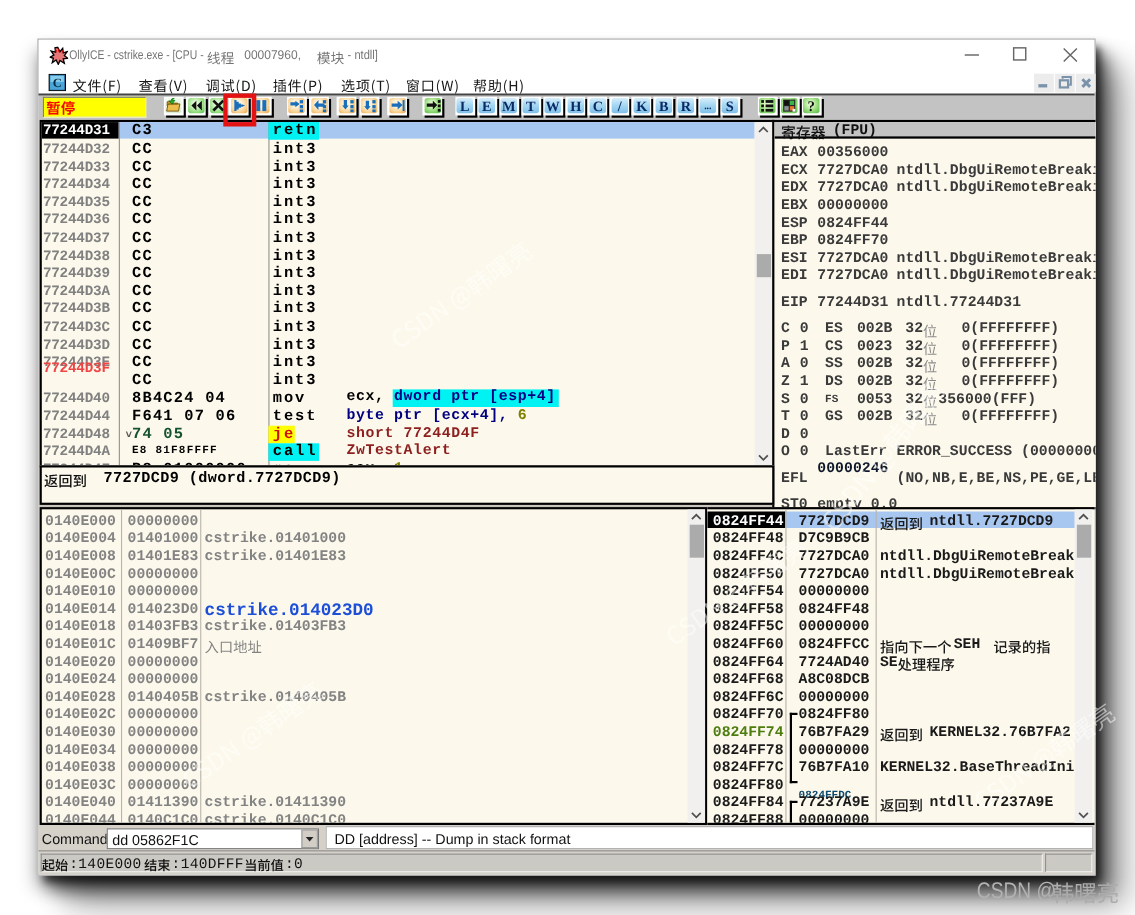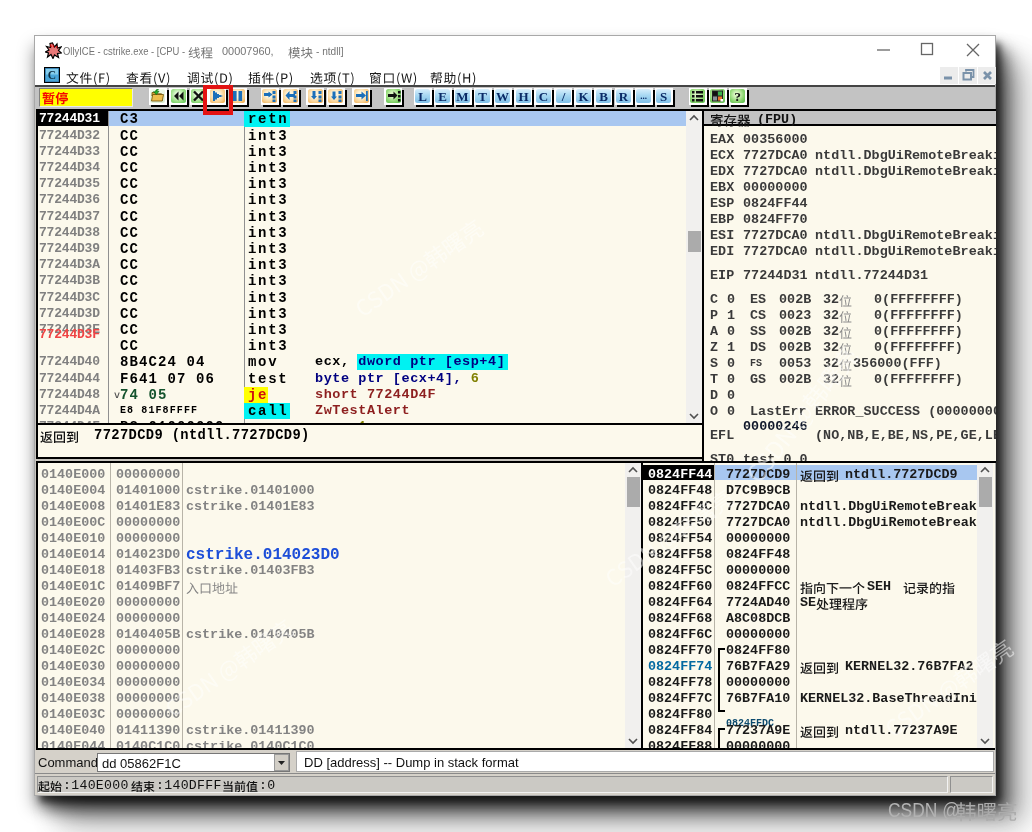--- a/index.html
+++ b/index.html
@@ -477,21 +477,21 @@
       <div class="mono" style="left:6px;top:276.5px;height:16px;line-height:16px;font-size:13.4px;color:#3a3a3a;letter-spacing:0.05px">D</div>
       <div class="mono" style="left:23px;top:276.5px;height:16px;line-height:16px;font-size:13.4px;color:#3a3a3a;letter-spacing:0.05px">0</div>
       <div class="mono" style="left:6px;top:292.5px;height:16px;line-height:16px;font-size:13.4px;color:#3a3a3a;letter-spacing:0.05px">O</div>
       <div class="mono" style="left:23px;top:292.5px;height:16px;line-height:16px;font-size:13.4px;color:#3a3a3a;letter-spacing:0.05px">0</div>
       <div class="mono" style="left:46px;top:292.5px;height:16px;line-height:16px;font-size:13.4px;color:#3a3a3a;letter-spacing:0.05px">LastErr</div>
       <div class="mono" style="left:111px;top:292.5px;height:16px;line-height:16px;font-size:13.4px;color:#3a3a3a;letter-spacing:0.05px">ERROR_SUCCESS (00000000</div>
       <div class="mono" style="left:6px;top:316.5px;height:16px;line-height:16px;font-size:13.4px;color:#3a3a3a;letter-spacing:0.05px">EFL</div>
       <div class="mono" style="left:39px;top:308px;height:16px;line-height:16px;font-size:13.4px;color:#0f172a;letter-spacing:0.05px">00000246</div>
       <div class="mono" style="left:111px;top:316.5px;height:16px;line-height:16px;font-size:13.4px;color:#3a3a3a;letter-spacing:0.05px">(NO,NB,E,BE,NS,PE,GE,LE</div>
       <div class="mono" style="left:6px;top:340.5px;height:16px;line-height:16px;font-size:13.4px;color:#3a3a3a;letter-spacing:0.05px">ST0</div>
-      <div class="mono" style="left:39px;top:340.5px;height:16px;line-height:16px;font-size:13.4px;color:#3a3a3a;letter-spacing:0.05px">test 0.0</div>
+      <div class="mono" style="left:39px;top:340.5px;height:16px;line-height:16px;font-size:13.4px;color:#3a3a3a;letter-spacing:0.05px">empty 0.0</div>
       <svg width="15" height="19" viewBox="0 -13.0 15 19" style="position:absolute;overflow:visible;left:135px;top:181.5px;">
         <path fill="#8a8a8a" d="M4.8 -8.6H11.9V-7.6H4.8ZM5.7 -6.6 6.5 -6.8Q6.7 -6.1 6.9 -5.4Q7 -4.6 7.1 -3.9Q7.3 -3.1 7.4 -2.5Q7.5 -1.8 7.5 -1.3L6.5 -1Q6.5 -1.6 6.4 -2.2Q6.3 -2.9 6.2 -3.7Q6.1 -4.4 5.9 -5.2Q5.8 -5.9 5.7 -6.6ZM10.1 -6.9 11.1 -6.7Q11 -5.9 10.8 -5Q10.6 -4.2 10.4 -3.3Q10.2 -2.4 10 -1.5Q9.8 -0.7 9.6 -0.1L8.8 -0.3Q9 -0.9 9.1 -1.8Q9.3 -2.6 9.5 -3.5Q9.7 -4.4 9.8 -5.3Q10 -6.2 10.1 -6.9ZM4.2 -0.4H12.4V0.5H4.2ZM7.4 -10.8 8.3 -11Q8.5 -10.5 8.7 -10Q8.9 -9.4 9 -9L8 -8.7Q7.9 -9.1 7.8 -9.7Q7.6 -10.3 7.4 -10.8ZM3.7 -10.9 4.6 -10.6Q4.2 -9.5 3.6 -8.4Q3.1 -7.3 2.4 -6.4Q1.8 -5.4 1 -4.7Q1 -4.8 0.9 -5Q0.8 -5.2 0.7 -5.4Q0.6 -5.6 0.5 -5.7Q1.1 -6.3 1.7 -7.2Q2.3 -8 2.8 -8.9Q3.4 -9.9 3.7 -10.9ZM2.3 -7.5 3.3 -8.5 3.3 -8.5V1H2.3Z"></path>
       </svg>
       <svg width="15" height="19" viewBox="0 -13.0 15 19" style="position:absolute;overflow:visible;left:135px;top:197.5px;">
         <path fill="#8a8a8a" d="M4.8 -8.6H11.9V-7.6H4.8ZM5.7 -6.6 6.5 -6.8Q6.7 -6.1 6.9 -5.4Q7 -4.6 7.1 -3.9Q7.3 -3.1 7.4 -2.5Q7.5 -1.8 7.5 -1.3L6.5 -1Q6.5 -1.6 6.4 -2.2Q6.3 -2.9 6.2 -3.7Q6.1 -4.4 5.9 -5.2Q5.8 -5.9 5.7 -6.6ZM10.1 -6.9 11.1 -6.7Q11 -5.9 10.8 -5Q10.6 -4.2 10.4 -3.3Q10.2 -2.4 10 -1.5Q9.8 -0.7 9.6 -0.1L8.8 -0.3Q9 -0.9 9.1 -1.8Q9.3 -2.6 9.5 -3.5Q9.7 -4.4 9.8 -5.3Q10 -6.2 10.1 -6.9ZM4.2 -0.4H12.4V0.5H4.2ZM7.4 -10.8 8.3 -11Q8.5 -10.5 8.7 -10Q8.9 -9.4 9 -9L8 -8.7Q7.9 -9.1 7.8 -9.7Q7.6 -10.3 7.4 -10.8ZM3.7 -10.9 4.6 -10.6Q4.2 -9.5 3.6 -8.4Q3.1 -7.3 2.4 -6.4Q1.8 -5.4 1 -4.7Q1 -4.8 0.9 -5Q0.8 -5.2 0.7 -5.4Q0.6 -5.6 0.5 -5.7Q1.1 -6.3 1.7 -7.2Q2.3 -8 2.8 -8.9Q3.4 -9.9 3.7 -10.9ZM2.3 -7.5 3.3 -8.5 3.3 -8.5V1H2.3Z"></path>
       </svg>
       <svg width="15" height="19" viewBox="0 -13.0 15 19" style="position:absolute;overflow:visible;left:135px;top:213.5px;">
         <path fill="#8a8a8a" d="M4.8 -8.6H11.9V-7.6H4.8ZM5.7 -6.6 6.5 -6.8Q6.7 -6.1 6.9 -5.4Q7 -4.6 7.1 -3.9Q7.3 -3.1 7.4 -2.5Q7.5 -1.8 7.5 -1.3L6.5 -1Q6.5 -1.6 6.4 -2.2Q6.3 -2.9 6.2 -3.7Q6.1 -4.4 5.9 -5.2Q5.8 -5.9 5.7 -6.6ZM10.1 -6.9 11.1 -6.7Q11 -5.9 10.8 -5Q10.6 -4.2 10.4 -3.3Q10.2 -2.4 10 -1.5Q9.8 -0.7 9.6 -0.1L8.8 -0.3Q9 -0.9 9.1 -1.8Q9.3 -2.6 9.5 -3.5Q9.7 -4.4 9.8 -5.3Q10 -6.2 10.1 -6.9ZM4.2 -0.4H12.4V0.5H4.2ZM7.4 -10.8 8.3 -11Q8.5 -10.5 8.7 -10Q8.9 -9.4 9 -9L8 -8.7Q7.9 -9.1 7.8 -9.7Q7.6 -10.3 7.4 -10.8ZM3.7 -10.9 4.6 -10.6Q4.2 -9.5 3.6 -8.4Q3.1 -7.3 2.4 -6.4Q1.8 -5.4 1 -4.7Q1 -4.8 0.9 -5Q0.8 -5.2 0.7 -5.4Q0.6 -5.6 0.5 -5.7Q1.1 -6.3 1.7 -7.2Q2.3 -8 2.8 -8.9Q3.4 -9.9 3.7 -10.9ZM2.3 -7.5 3.3 -8.5 3.3 -8.5V1H2.3Z"></path>
       </svg>
       <svg width="15" height="19" viewBox="0 -13.0 15 19" style="position:absolute;overflow:visible;left:135px;top:229.5px;">
@@ -501,21 +501,21 @@
         <path fill="#8a8a8a" d="M4.8 -8.6H11.9V-7.6H4.8ZM5.7 -6.6 6.5 -6.8Q6.7 -6.1 6.9 -5.4Q7 -4.6 7.1 -3.9Q7.3 -3.1 7.4 -2.5Q7.5 -1.8 7.5 -1.3L6.5 -1Q6.5 -1.6 6.4 -2.2Q6.3 -2.9 6.2 -3.7Q6.1 -4.4 5.9 -5.2Q5.8 -5.9 5.7 -6.6ZM10.1 -6.9 11.1 -6.7Q11 -5.9 10.8 -5Q10.6 -4.2 10.4 -3.3Q10.2 -2.4 10 -1.5Q9.8 -0.7 9.6 -0.1L8.8 -0.3Q9 -0.9 9.1 -1.8Q9.3 -2.6 9.5 -3.5Q9.7 -4.4 9.8 -5.3Q10 -6.2 10.1 -6.9ZM4.2 -0.4H12.4V0.5H4.2ZM7.4 -10.8 8.3 -11Q8.5 -10.5 8.7 -10Q8.9 -9.4 9 -9L8 -8.7Q7.9 -9.1 7.8 -9.7Q7.6 -10.3 7.4 -10.8ZM3.7 -10.9 4.6 -10.6Q4.2 -9.5 3.6 -8.4Q3.1 -7.3 2.4 -6.4Q1.8 -5.4 1 -4.7Q1 -4.8 0.9 -5Q0.8 -5.2 0.7 -5.4Q0.6 -5.6 0.5 -5.7Q1.1 -6.3 1.7 -7.2Q2.3 -8 2.8 -8.9Q3.4 -9.9 3.7 -10.9ZM2.3 -7.5 3.3 -8.5 3.3 -8.5V1H2.3Z"></path>
       </svg>
       <svg width="15" height="19" viewBox="0 -13.0 15 19" style="position:absolute;overflow:visible;left:135px;top:261.5px;">
         <path fill="#8a8a8a" d="M4.8 -8.6H11.9V-7.6H4.8ZM5.7 -6.6 6.5 -6.8Q6.7 -6.1 6.9 -5.4Q7 -4.6 7.1 -3.9Q7.3 -3.1 7.4 -2.5Q7.5 -1.8 7.5 -1.3L6.5 -1Q6.5 -1.6 6.4 -2.2Q6.3 -2.9 6.2 -3.7Q6.1 -4.4 5.9 -5.2Q5.8 -5.9 5.7 -6.6ZM10.1 -6.9 11.1 -6.7Q11 -5.9 10.8 -5Q10.6 -4.2 10.4 -3.3Q10.2 -2.4 10 -1.5Q9.8 -0.7 9.6 -0.1L8.8 -0.3Q9 -0.9 9.1 -1.8Q9.3 -2.6 9.5 -3.5Q9.7 -4.4 9.8 -5.3Q10 -6.2 10.1 -6.9ZM4.2 -0.4H12.4V0.5H4.2ZM7.4 -10.8 8.3 -11Q8.5 -10.5 8.7 -10Q8.9 -9.4 9 -9L8 -8.7Q7.9 -9.1 7.8 -9.7Q7.6 -10.3 7.4 -10.8ZM3.7 -10.9 4.6 -10.6Q4.2 -9.5 3.6 -8.4Q3.1 -7.3 2.4 -6.4Q1.8 -5.4 1 -4.7Q1 -4.8 0.9 -5Q0.8 -5.2 0.7 -5.4Q0.6 -5.6 0.5 -5.7Q1.1 -6.3 1.7 -7.2Q2.3 -8 2.8 -8.9Q3.4 -9.9 3.7 -10.9ZM2.3 -7.5 3.3 -8.5 3.3 -8.5V1H2.3Z"></path>
       </svg>
     </div>
     <div class="pane" style="left:1px;top:387px;width:668px;height:36px">
       <svg width="41" height="19" viewBox="0 -13.0 41 19" style="position:absolute;overflow:visible;left:2px;top:3.5px;">
         <path fill="#111" d="M3.4 -6.2V-1.2H2.1V-5H0.6V-6.2ZM0.8 -9.9 1.8 -10.6Q2.1 -10.3 2.5 -9.9Q2.8 -9.5 3.2 -9.2Q3.5 -8.8 3.7 -8.5L2.7 -7.8Q2.5 -8.1 2.1 -8.4Q1.8 -8.8 1.5 -9.2Q1.1 -9.6 0.8 -9.9ZM5.7 -7.7H10.8V-6.6H5.7ZM5 -10.1H6.2V-7.2Q6.2 -6.5 6.1 -5.7Q6.1 -5 5.9 -4.2Q5.7 -3.4 5.4 -2.6Q5.1 -1.9 4.6 -1.2Q4.5 -1.4 4.3 -1.5Q4.1 -1.6 3.9 -1.8Q3.7 -1.9 3.6 -1.9Q4.2 -2.7 4.5 -3.6Q4.8 -4.5 4.9 -5.5Q5 -6.4 5 -7.2ZM10.6 -7.7H10.8L11 -7.8L11.8 -7.5Q11.5 -6.2 10.9 -5.2Q10.4 -4.2 9.7 -3.4Q9 -2.6 8.1 -2Q7.3 -1.4 6.3 -1Q6.2 -1.3 6 -1.6Q5.8 -1.9 5.6 -2.1Q6.5 -2.3 7.3 -2.9Q8 -3.4 8.7 -4.1Q9.4 -4.8 9.8 -5.6Q10.3 -6.5 10.6 -7.5ZM11.2 -10.8 12.2 -9.8Q11.3 -9.6 10.1 -9.4Q8.9 -9.2 7.7 -9.1Q6.5 -9 5.3 -9Q5.3 -9.2 5.2 -9.5Q5.1 -9.9 5 -10.1Q5.8 -10.1 6.7 -10.2Q7.5 -10.2 8.4 -10.3Q9.2 -10.4 9.9 -10.5Q10.7 -10.7 11.2 -10.8ZM6.3 -5.3 7.2 -6Q7.7 -5.5 8.4 -5Q9 -4.5 9.7 -3.9Q10.4 -3.4 10.9 -2.8Q11.5 -2.3 11.9 -1.9L11 -1.1Q10.6 -1.5 10 -2Q9.5 -2.5 8.8 -3.1Q8.2 -3.7 7.5 -4.2Q6.9 -4.8 6.3 -5.3ZM2.7 -1.7Q3 -1.7 3.3 -1.4Q3.7 -1.2 4.2 -0.9Q4.9 -0.6 5.8 -0.5Q6.7 -0.4 7.8 -0.4Q8.5 -0.4 9.4 -0.4Q10.2 -0.4 11.1 -0.5Q11.9 -0.6 12.6 -0.6Q12.5 -0.5 12.4 -0.2Q12.3 -0 12.3 0.2Q12.2 0.5 12.2 0.6Q11.9 0.7 11.3 0.7Q10.7 0.7 10.1 0.7Q9.5 0.8 8.8 0.8Q8.2 0.8 7.7 0.8Q6.5 0.8 5.6 0.7Q4.7 0.5 4 0.2Q3.6 -0.1 3.2 -0.3Q2.9 -0.5 2.6 -0.5Q2.5 -0.5 2.2 -0.3Q2 -0.1 1.7 0.3Q1.4 0.6 1.2 1L0.3 -0.2Q1 -0.9 1.6 -1.3Q2.2 -1.7 2.7 -1.7Z M18 -6.3V-3.7H20.8V-6.3ZM16.9 -7.4H22.1V-2.6H16.9ZM14 -10.5H25V1.1H23.7V-9.2H15.3V1.1H14ZM14.7 -0.8H24.4V0.4H14.7Z M27.2 -4.2H33.3V-3.1H27.2ZM29.7 -5.5H30.8V-0.4H29.7ZM26.7 -0.6Q27.6 -0.8 28.7 -0.9Q29.8 -1.1 31 -1.4Q32.2 -1.6 33.5 -1.8L33.5 -0.7Q32.4 -0.5 31.2 -0.3Q30 -0 29 0.2Q27.9 0.4 27 0.5ZM26.9 -10.2H33.6V-9.1H26.9ZM30.8 -8.3 31.7 -8.9Q32 -8.4 32.4 -7.9Q32.8 -7.4 33.1 -6.9Q33.4 -6.4 33.6 -6.1L32.7 -5.4Q32.5 -5.8 32.2 -6.3Q31.9 -6.8 31.5 -7.4Q31.1 -7.9 30.8 -8.3ZM34.2 -9.8H35.4V-1.9H34.2ZM36.8 -10.8H38V-0.6Q38 -0.1 37.8 0.2Q37.7 0.5 37.4 0.6Q37 0.8 36.5 0.8Q36 0.9 35.2 0.9Q35.2 0.6 35.1 0.2Q34.9 -0.1 34.8 -0.3Q35.4 -0.3 35.8 -0.3Q36.3 -0.3 36.5 -0.3Q36.6 -0.3 36.7 -0.4Q36.8 -0.5 36.8 -0.6ZM27.5 -5.6Q27.5 -5.7 27.4 -6Q27.4 -6.2 27.3 -6.4Q27.2 -6.6 27.1 -6.8Q27.3 -6.8 27.4 -6.9Q27.6 -7.1 27.8 -7.3Q27.9 -7.5 28.1 -7.9Q28.3 -8.3 28.6 -8.8Q28.9 -9.3 29.1 -9.9L30.3 -9.4Q30 -8.8 29.7 -8.3Q29.3 -7.7 29 -7.2Q28.6 -6.7 28.2 -6.3V-6.2Q28.2 -6.2 28.1 -6.2Q28 -6.1 27.9 -6Q27.8 -5.9 27.6 -5.8Q27.5 -5.7 27.5 -5.6ZM27.5 -5.6 27.5 -6.5 28.1 -6.9 32.3 -7.2Q32.4 -6.9 32.6 -6.7Q32.7 -6.4 32.8 -6.2Q31.5 -6.1 30.6 -6Q29.7 -5.9 29.2 -5.9Q28.6 -5.8 28.3 -5.8Q28 -5.7 27.8 -5.7Q27.6 -5.7 27.5 -5.6Z"></path>
       </svg>
-      <div class="mono" style="left:56px;top:2.5px;height:16px;line-height:16px;font-size:13.8px;letter-spacing:0.35px;color:#000">7727DCD9 (ntdll.7727DCD9)</div>
+      <div class="mono" style="left:56px;top:2.5px;height:16px;line-height:16px;font-size:13.8px;letter-spacing:0.35px;color:#000">7727DCD9 (dword.7727DCD9)</div>
     </div>
     <div class="pane" style="left:1px;top:425px;width:607px;height:289px">
       <div class="a" style="left:72px;top:0;width:1px;height:285px;background:#b8b4a8"></div>
       <div class="a" style="left:144px;top:0;width:1px;height:285px;background:#b8b4a8"></div>
       <div class="mono" style="left:3px;top:3.5px;height:16px;line-height:16px;font-size:13.4px;color:#838383">0140E000</div>
       <div class="mono" style="left:78px;top:3.5px;height:16px;line-height:16px;font-size:13.4px;color:#838383">00000000</div>
       <div class="mono" style="left:3px;top:19.5px;height:16px;line-height:16px;font-size:13.4px;color:#838383">0140E004</div>
       <div class="mono" style="left:78px;top:19.5px;height:16px;line-height:16px;font-size:13.4px;color:#838383">01401000</div>
       <div class="mono" style="left:148px;top:19.5px;height:16px;line-height:16px;font-size:13.4px;color:#838383">cstrike.01401000</div>
       <div class="mono" style="left:3px;top:35.5px;height:16px;line-height:16px;font-size:13.4px;color:#838383">0140E008</div>
@@ -607,21 +607,21 @@
       <div class="mono" style="left:157px;top:131.5px;height:16px;line-height:16px;font-size:13.4px;color:#1a1a1a">SE</div>
       <svg width="54" height="19" viewBox="0 -13.0 54 19" style="position:absolute;overflow:visible;left:173px;top:133.0px;">
         <path fill="#1a1a1a" d="M3.1 -8.9H5.8V-7.8H3.1ZM5.5 -8.9H5.7L5.9 -9L6.7 -8.7Q6.5 -6 5.8 -4.1Q5 -2.2 3.9 -0.9Q2.8 0.4 1.4 1.1Q1.3 1 1.1 0.8Q0.9 0.6 0.7 0.4Q0.5 0.3 0.4 0.2Q1.8 -0.5 2.9 -1.6Q3.9 -2.8 4.6 -4.5Q5.2 -6.2 5.5 -8.6ZM2.9 -7.2Q3.3 -5.5 3.9 -4.3Q4.4 -3.1 5.1 -2.4Q5.8 -1.6 6.7 -1.2Q7.5 -0.8 8.4 -0.7Q9.3 -0.5 10.2 -0.5Q10.4 -0.5 10.7 -0.5Q11 -0.5 11.4 -0.5Q11.8 -0.5 12.1 -0.5Q12.4 -0.5 12.6 -0.5Q12.5 -0.4 12.4 -0.1Q12.3 0.1 12.3 0.3Q12.2 0.6 12.1 0.8H11.8H10.1Q9 0.8 8 0.6Q7 0.4 6.1 -0.1Q5.2 -0.5 4.4 -1.4Q3.6 -2.2 3 -3.6Q2.4 -4.9 2 -6.9ZM2.7 -10.9 4 -10.6Q3.8 -9.3 3.4 -8Q3.1 -6.7 2.6 -5.7Q2.1 -4.6 1.6 -3.8Q1.4 -4 1.1 -4.2Q0.8 -4.4 0.6 -4.5Q1.1 -5.2 1.5 -6.2Q1.9 -7.2 2.2 -8.4Q2.6 -9.7 2.7 -10.9ZM8.5 -7.3 9.5 -7.9Q10 -7.3 10.5 -6.7Q11.1 -6.1 11.5 -5.4Q12 -4.8 12.3 -4.3L11.2 -3.7Q10.9 -4.2 10.5 -4.8Q10 -5.4 9.5 -6.1Q9 -6.7 8.5 -7.3ZM7.9 -11H9.2V-1.3H7.9Z M19.4 -6.9V-5.5H23.8V-6.9ZM19.4 -9.3V-7.9H23.8V-9.3ZM18.3 -10.4H25V-4.5H18.3ZM18.2 -3.1H25.2V-2H18.2ZM17.2 -0.4H25.6V0.7H17.2ZM13.5 -10.2H17.7V-9H13.5ZM13.7 -6.4H17.5V-5.3H13.7ZM13.4 -1.4Q13.9 -1.6 14.6 -1.8Q15.3 -2 16.1 -2.2Q16.9 -2.5 17.6 -2.7L17.8 -1.6Q16.8 -1.2 15.7 -0.8Q14.6 -0.5 13.7 -0.2ZM15.1 -9.7H16.3V-1.7L15.1 -1.5ZM21.1 -9.9H22.2V-5H22.3V0.1H21V-5H21.1Z M34.3 -4.8H35.5V0.4H34.3ZM31.5 -5.2H38.3V-4.2H31.5ZM31 -0.3H38.6V0.8H31ZM31.8 -2.8H38V-1.8H31.8ZM33.1 -9.4V-7.3H36.7V-9.4ZM32 -10.5H37.9V-6.2H32ZM28.6 -9.8H29.8V1.1H28.6ZM26.6 -7.3H31.3V-6.2H26.6ZM28.7 -6.9 29.4 -6.5Q29.2 -5.9 28.9 -5.1Q28.7 -4.4 28.3 -3.6Q28 -2.9 27.7 -2.3Q27.3 -1.6 26.9 -1.2Q26.8 -1.4 26.7 -1.8Q26.5 -2.1 26.3 -2.3Q26.7 -2.7 27 -3.2Q27.4 -3.8 27.7 -4.4Q28 -5 28.2 -5.7Q28.5 -6.3 28.7 -6.9ZM30.6 -10.8 31.4 -9.9Q30.8 -9.6 30 -9.4Q29.2 -9.2 28.4 -9.1Q27.6 -8.9 26.8 -8.8Q26.8 -9 26.7 -9.3Q26.6 -9.6 26.5 -9.7Q27.2 -9.9 28 -10Q28.7 -10.2 29.4 -10.4Q30.1 -10.6 30.6 -10.8ZM29.8 -5.6Q29.9 -5.5 30.1 -5.2Q30.4 -5 30.7 -4.7Q31 -4.4 31.2 -4.2Q31.4 -3.9 31.5 -3.8L30.8 -2.8Q30.7 -3 30.5 -3.3Q30.3 -3.6 30 -4Q29.8 -4.3 29.6 -4.6Q29.4 -4.9 29.2 -5.1Z M42.8 -7.6H49.3V-6.6H42.8ZM42.1 -4.3H50.5V-3.3H42.1ZM45.9 -3.9H47.2V-0.2Q47.2 0.3 47 0.5Q46.9 0.8 46.5 0.9Q46.1 1.1 45.5 1.1Q44.9 1.1 44 1.1Q44 0.8 43.9 0.5Q43.7 0.2 43.6 -0Q44 -0 44.5 -0Q44.9 -0 45.2 -0Q45.5 -0 45.6 -0Q45.8 -0 45.9 -0.1Q45.9 -0.1 45.9 -0.3ZM50.1 -4.3H50.3L50.5 -4.4L51.4 -4Q50.9 -3.3 50.4 -2.6Q49.9 -1.9 49.5 -1.4L48.5 -1.8Q48.9 -2.3 49.3 -2.9Q49.8 -3.6 50.1 -4.2ZM48.9 -7.6H49.2L49.5 -7.7L50.3 -7.1Q49.8 -6.6 49.2 -6.2Q48.7 -5.7 48 -5.3Q47.4 -4.9 46.8 -4.6Q46.7 -4.7 46.5 -4.9Q46.3 -5.1 46.1 -5.3Q46.6 -5.5 47.2 -5.9Q47.7 -6.3 48.2 -6.7Q48.6 -7.1 48.9 -7.4ZM41.1 -9.6H51.4V-8.4H41.1ZM40.5 -9.6H41.7V-6Q41.7 -5.2 41.6 -4.3Q41.6 -3.4 41.5 -2.4Q41.3 -1.4 41.1 -0.5Q40.8 0.4 40.4 1.1Q40.3 1 40.1 0.9Q39.9 0.8 39.7 0.6Q39.5 0.5 39.3 0.5Q39.7 -0.2 40 -1.1Q40.2 -1.9 40.3 -2.8Q40.4 -3.6 40.5 -4.4Q40.5 -5.3 40.5 -6ZM43.8 -5.5 44.6 -6.2Q45.1 -6 45.8 -5.7Q46.5 -5.3 47.2 -5Q47.8 -4.7 48.3 -4.5L47.5 -3.7Q47.1 -3.9 46.4 -4.2Q45.8 -4.6 45.1 -4.9Q44.4 -5.2 43.8 -5.5ZM45.1 -10.7 46.3 -11.1Q46.5 -10.7 46.7 -10.2Q46.9 -9.7 47.1 -9.4L45.8 -9Q45.7 -9.3 45.5 -9.8Q45.2 -10.3 45.1 -10.7Z"></path>
       </svg>
       <div class="mono" style="left:5px;top:147.5px;height:16px;line-height:16px;font-size:13.4px;color:#1a1a1a">0824FF68</div>
       <div class="mono" style="left:83px;top:147.5px;height:16px;line-height:16px;font-size:13.4px;color:#1a1a1a">A8C08DCB</div>
       <div class="mono" style="left:5px;top:163.5px;height:16px;line-height:16px;font-size:13.4px;color:#1a1a1a">0824FF6C</div>
       <div class="mono" style="left:83px;top:163.5px;height:16px;line-height:16px;font-size:13.4px;color:#1a1a1a">00000000</div>
       <div class="mono" style="left:5px;top:179.5px;height:16px;line-height:16px;font-size:13.4px;color:#1a1a1a">0824FF70</div>
       <div class="mono" style="left:83px;top:179.5px;height:16px;line-height:16px;font-size:13.4px;color:#1a1a1a">0824FF80</div>
-      <div class="mono" style="left:5px;top:195.5px;height:16px;line-height:16px;font-size:13.4px;color:#0369a1">0824FF74</div>
+      <div class="mono" style="left:5px;top:195.5px;height:16px;line-height:16px;font-size:13.4px;color:#4d7c0f">0824FF74</div>
       <div class="mono" style="left:83px;top:195.5px;height:16px;line-height:16px;font-size:13.4px;color:#1a1a1a">76B7FA29</div>
       <svg width="41" height="19" viewBox="0 -13.0 41 19" style="position:absolute;overflow:visible;left:157px;top:197.0px;">
         <path fill="#1a1a1a" d="M3.4 -6.2V-1.2H2.1V-5H0.6V-6.2ZM0.8 -9.9 1.8 -10.6Q2.1 -10.3 2.5 -9.9Q2.8 -9.5 3.2 -9.2Q3.5 -8.8 3.7 -8.5L2.7 -7.8Q2.5 -8.1 2.1 -8.4Q1.8 -8.8 1.5 -9.2Q1.1 -9.6 0.8 -9.9ZM5.7 -7.7H10.8V-6.6H5.7ZM5 -10.1H6.2V-7.2Q6.2 -6.5 6.1 -5.7Q6.1 -5 5.9 -4.2Q5.7 -3.4 5.4 -2.6Q5.1 -1.9 4.6 -1.2Q4.5 -1.4 4.3 -1.5Q4.1 -1.6 3.9 -1.8Q3.7 -1.9 3.6 -1.9Q4.2 -2.7 4.5 -3.6Q4.8 -4.5 4.9 -5.5Q5 -6.4 5 -7.2ZM10.6 -7.7H10.8L11 -7.8L11.8 -7.5Q11.5 -6.2 10.9 -5.2Q10.4 -4.2 9.7 -3.4Q9 -2.6 8.1 -2Q7.3 -1.4 6.3 -1Q6.2 -1.3 6 -1.6Q5.8 -1.9 5.6 -2.1Q6.5 -2.3 7.3 -2.9Q8 -3.4 8.7 -4.1Q9.4 -4.8 9.8 -5.6Q10.3 -6.5 10.6 -7.5ZM11.2 -10.8 12.2 -9.8Q11.3 -9.6 10.1 -9.4Q8.9 -9.2 7.7 -9.1Q6.5 -9 5.3 -9Q5.3 -9.2 5.2 -9.5Q5.1 -9.9 5 -10.1Q5.8 -10.1 6.7 -10.2Q7.5 -10.2 8.4 -10.3Q9.2 -10.4 9.9 -10.5Q10.7 -10.7 11.2 -10.8ZM6.3 -5.3 7.2 -6Q7.7 -5.5 8.4 -5Q9 -4.5 9.7 -3.9Q10.4 -3.4 10.9 -2.8Q11.5 -2.3 11.9 -1.9L11 -1.1Q10.6 -1.5 10 -2Q9.5 -2.5 8.8 -3.1Q8.2 -3.7 7.5 -4.2Q6.9 -4.8 6.3 -5.3ZM2.7 -1.7Q3 -1.7 3.3 -1.4Q3.7 -1.2 4.2 -0.9Q4.9 -0.6 5.8 -0.5Q6.7 -0.4 7.8 -0.4Q8.5 -0.4 9.4 -0.4Q10.2 -0.4 11.1 -0.5Q11.9 -0.6 12.6 -0.6Q12.5 -0.5 12.4 -0.2Q12.3 -0 12.3 0.2Q12.2 0.5 12.2 0.6Q11.9 0.7 11.3 0.7Q10.7 0.7 10.1 0.7Q9.5 0.8 8.8 0.8Q8.2 0.8 7.7 0.8Q6.5 0.8 5.6 0.7Q4.7 0.5 4 0.2Q3.6 -0.1 3.2 -0.3Q2.9 -0.5 2.6 -0.5Q2.5 -0.5 2.2 -0.3Q2 -0.1 1.7 0.3Q1.4 0.6 1.2 1L0.3 -0.2Q1 -0.9 1.6 -1.3Q2.2 -1.7 2.7 -1.7Z M18 -6.3V-3.7H20.8V-6.3ZM16.9 -7.4H22.1V-2.6H16.9ZM14 -10.5H25V1.1H23.7V-9.2H15.3V1.1H14ZM14.7 -0.8H24.4V0.4H14.7Z M27.2 -4.2H33.3V-3.1H27.2ZM29.7 -5.5H30.8V-0.4H29.7ZM26.7 -0.6Q27.6 -0.8 28.7 -0.9Q29.8 -1.1 31 -1.4Q32.2 -1.6 33.5 -1.8L33.5 -0.7Q32.4 -0.5 31.2 -0.3Q30 -0 29 0.2Q27.9 0.4 27 0.5ZM26.9 -10.2H33.6V-9.1H26.9ZM30.8 -8.3 31.7 -8.9Q32 -8.4 32.4 -7.9Q32.8 -7.4 33.1 -6.9Q33.4 -6.4 33.6 -6.1L32.7 -5.4Q32.5 -5.8 32.2 -6.3Q31.9 -6.8 31.5 -7.4Q31.1 -7.9 30.8 -8.3ZM34.2 -9.8H35.4V-1.9H34.2ZM36.8 -10.8H38V-0.6Q38 -0.1 37.8 0.2Q37.7 0.5 37.4 0.6Q37 0.8 36.5 0.8Q36 0.9 35.2 0.9Q35.2 0.6 35.1 0.2Q34.9 -0.1 34.8 -0.3Q35.4 -0.3 35.8 -0.3Q36.3 -0.3 36.5 -0.3Q36.6 -0.3 36.7 -0.4Q36.8 -0.5 36.8 -0.6ZM27.5 -5.6Q27.5 -5.7 27.4 -6Q27.4 -6.2 27.3 -6.4Q27.2 -6.6 27.1 -6.8Q27.3 -6.8 27.4 -6.9Q27.6 -7.1 27.8 -7.3Q27.9 -7.5 28.1 -7.9Q28.3 -8.3 28.6 -8.8Q28.9 -9.3 29.1 -9.9L30.3 -9.4Q30 -8.8 29.7 -8.3Q29.3 -7.7 29 -7.2Q28.6 -6.7 28.2 -6.3V-6.2Q28.2 -6.2 28.1 -6.2Q28 -6.1 27.9 -6Q27.8 -5.9 27.6 -5.8Q27.5 -5.7 27.5 -5.6ZM27.5 -5.6 27.5 -6.5 28.1 -6.9 32.3 -7.2Q32.4 -6.9 32.6 -6.7Q32.7 -6.4 32.8 -6.2Q31.5 -6.1 30.6 -6Q29.7 -5.9 29.2 -5.9Q28.6 -5.8 28.3 -5.8Q28 -5.7 27.8 -5.7Q27.6 -5.7 27.5 -5.6Z"></path>
       </svg>
       <div class="mono" style="left:202px;top:195.5px;height:16px;line-height:16px;font-size:13.4px;color:#1a1a1a">KERNEL32.76B7FA2</div>
       <div class="mono" style="left:5px;top:211.5px;height:16px;line-height:16px;font-size:13.4px;color:#1a1a1a">0824FF78</div>
       <div class="mono" style="left:83px;top:211.5px;height:16px;line-height:16px;font-size:13.4px;color:#1a1a1a">00000000</div>
       <div class="mono" style="left:5px;top:227.5px;height:16px;line-height:16px;font-size:13.4px;color:#1a1a1a">0824FF7C</div>
       <div class="mono" style="left:83px;top:227.5px;height:16px;line-height:16px;font-size:13.4px;color:#1a1a1a">76B7FA10</div>
       <div class="mono" style="left:157px;top:227.5px;height:16px;line-height:16px;font-size:13.4px;color:#1a1a1a">KERNEL32.BaseThreadIni:</div>

